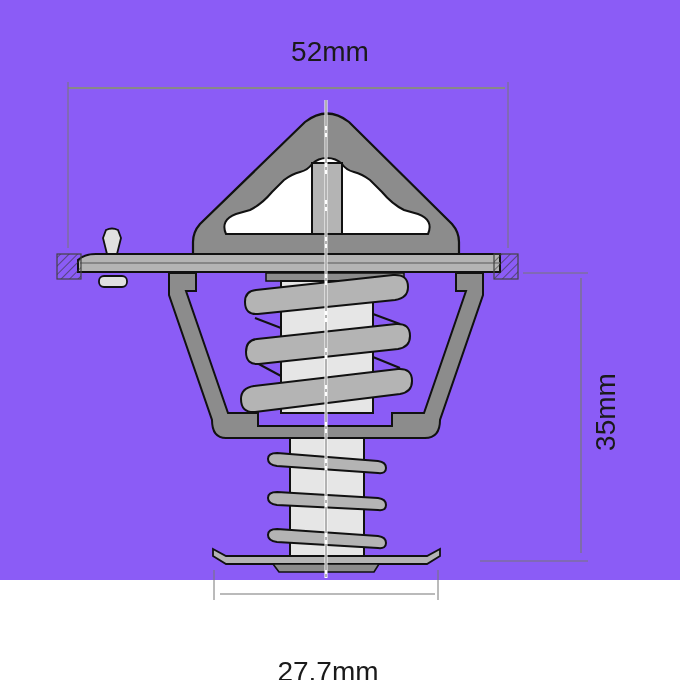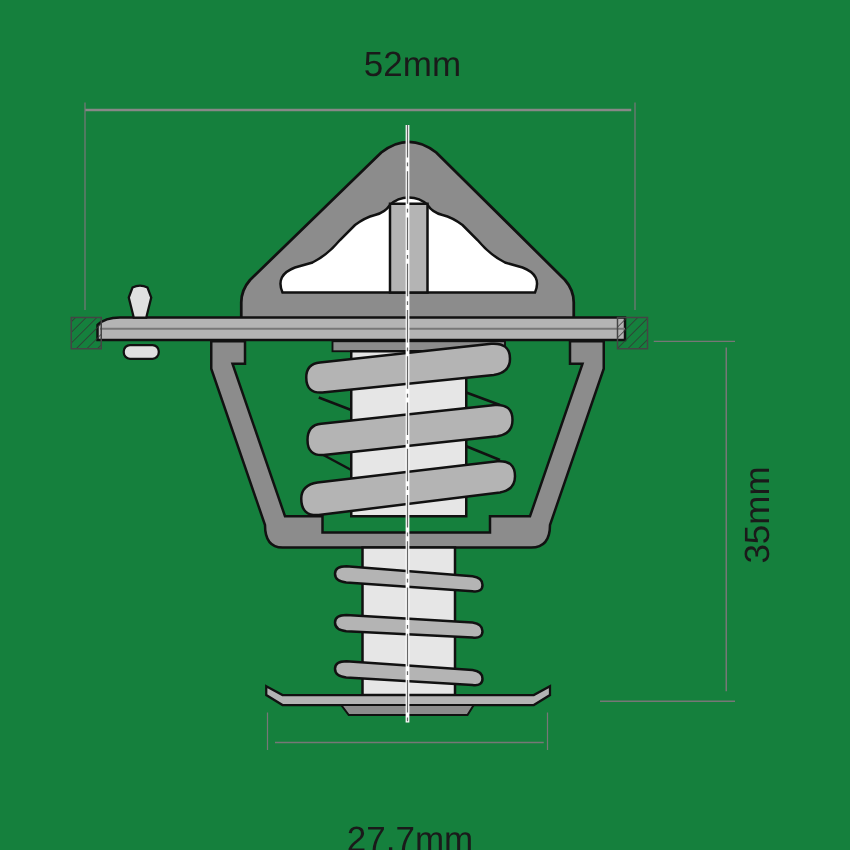--- a/index.html
+++ b/index.html
@@ -1,17 +1,17 @@
 <!DOCTYPE html>
 <html><head>
 <meta charset="utf-8">
 <style>
   html, body { margin: 0; padding: 0; background: #ffffff; }
   body { width: 680px; height: 680px; position: relative; overflow: hidden; }
-  .wrap { position: absolute; left: 0; top: 0; width: 680px; height: 680px; background: #15803d; }
+  .wrap { position: absolute; left: 0; top: 0; width: 680px; height: 580px; background: #8b5cf6; }
   svg { position: absolute; left: 0; top: 0; }
   .label { position: absolute; font-family: "Liberation Sans", sans-serif; color: #1a1a1a; font-size: 28px; white-space: nowrap; }
   .lbl-top { left: 0; width: 660px; top: 36px; text-align: center; }
   .lbl-bottom { left: 0; width: 656px; top: 612px; text-align: center; margin-top: 44px; }
   .lbl-right { left: 606px; top: 412px; transform: translate(-50%, -50%) rotate(-90deg); }
 </style>
 </head>
 <body>
 
 <div class="wrap">

